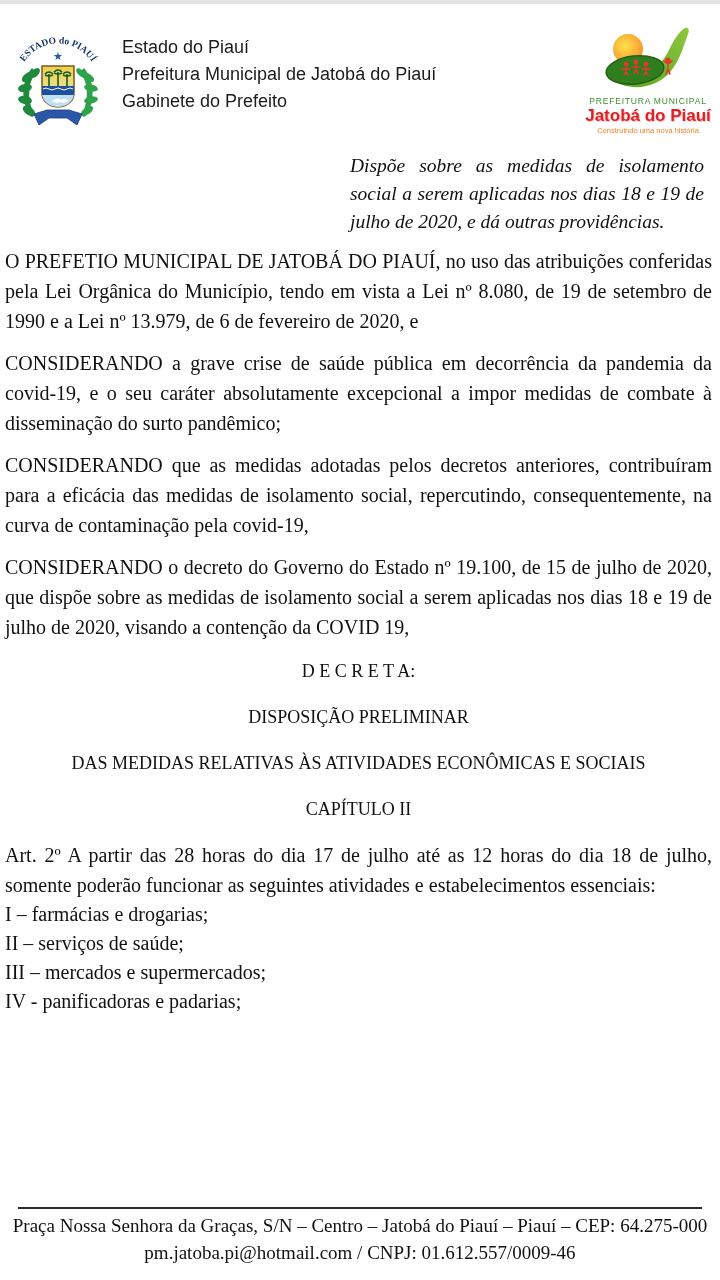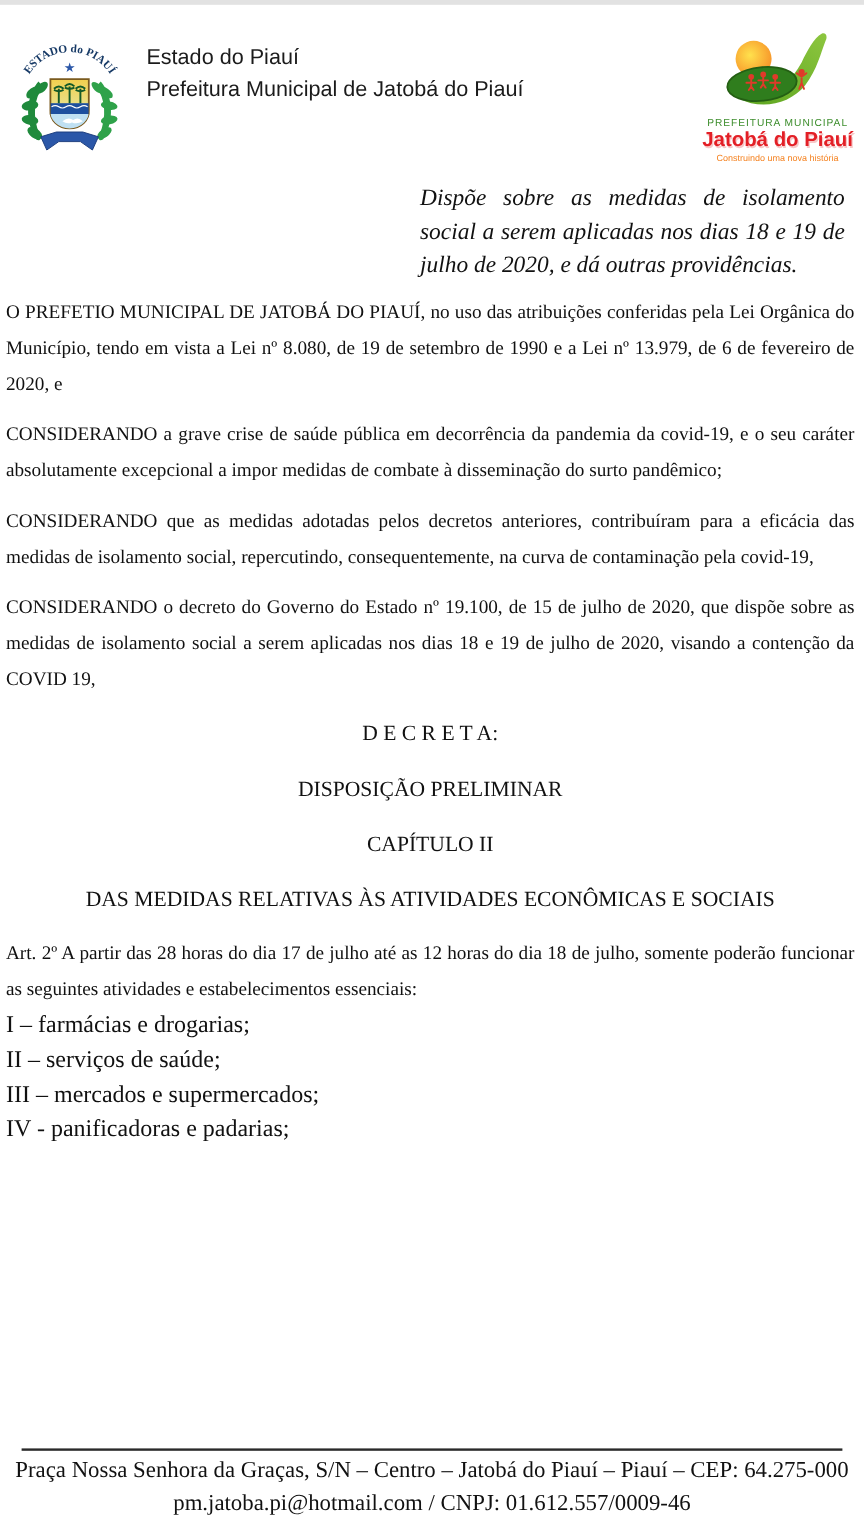--- a/index.html
+++ b/index.html
@@ -22,21 +22,21 @@
   
   main{display:block;padding:0 8px 0 5px;}
   p{margin:0;}
   .title{
     margin:16px 0 0 0;text-align:center;font-size:20px;font-weight:normal;line-height:30px;
   }
   .ementa{
     margin:20px 8px 0 345px;text-align:justify;font-style:italic;
     font-size:19.5px;line-height:28px;
   }
-  .body-p{margin-top:10px;text-align:justify;font-size:16px;line-height:30px;}
+  .body-p{margin-top:10px;text-align:justify;font-size:20px;line-height:30px;}
   .mt12{margin-top:12px;}
   .center-h{margin-top:16px;text-align:center;font-size:18px;line-height:30px;}
   .decreta{margin-top:14px;}
   .art-items{font-size:20px;line-height:29px;text-align:left;}
   
   footer{position:absolute;left:0;right:0;bottom:14px;}
   .rule{height:2px;background:#2a2a2a;margin:0 18px;}
   .addr{
     margin-top:3px;text-align:center;font-size:19px;line-height:27px;white-space:nowrap;
   }
@@ -104,20 +104,21 @@
           </g>
         </g>
 
         <path d="M26 92 L39 88 L61 88 L74 92 L69 103 L59 96 L41 96 L31 103 Z" fill="#2b57a8" stroke="#1c3e7d" stroke-width="0.8"></path>
       </svg>
     </div>
 
     <div class="org-block">
       <div>Estado do Piauí</div>
       <div>Prefeitura Municipal de Jatobá do Piauí</div>
+      <div>Gabinete do Prefeito</div>
     </div>
 
     <div class="city-logo">
       <svg width="120" height="72" viewBox="0 0 120 72" xmlns="http://www.w3.org/2000/svg">
         <defs>
           <radialGradient id="sungrad" cx="0.4" cy="0.4" r="0.8">
             <stop offset="0" stop-color="#ffe14d"></stop>
             <stop offset="1" stop-color="#f58220"></stop>
           </radialGradient>
           <linearGradient id="leafgrad" x1="0" y1="1" x2="1" y2="0">
@@ -153,22 +154,22 @@
 
     <p class="body-p mt12">CONSIDERANDO a grave crise de saúde pública em decorrência da pandemia da covid-19, e o seu caráter absolutamente excepcional a impor medidas de combate à disseminação do surto pandêmico;</p>
     <p class="body-p mt12">CONSIDERANDO que as medidas adotadas pelos decretos anteriores, contribuíram para a eficácia das medidas de isolamento social, repercutindo, consequentemente, na curva de contaminação pela covid-19,</p>
     <p class="body-p mt12">CONSIDERANDO o decreto do Governo do Estado nº 19.100, de 15 de julho de 2020, que dispõe sobre as medidas de isolamento social a serem aplicadas nos dias 18 e 19 de julho de 2020, visando a contenção da COVID 19,</p>
 
     <p class="center-h decreta">D E C R E T A:</p>
 
     <p class="center-h">DISPOSIÇÃO PRELIMINAR</p>
 
 
+    <p class="center-h">DAS MEDIDAS RELATIVAS ÀS ATIVIDADES ECONÔMICAS E SOCIAIS</p>
     <p class="center-h">CAPÍTULO II</p>
-    <p class="center-h">DAS MEDIDAS RELATIVAS ÀS ATIVIDADES ECONÔMICAS E SOCIAIS</p>
 
     <p class="body-p" style="margin-top:16px">Art. 2º A partir das 28 horas do dia 17 de julho até as 12 horas do dia 18 de julho, somente poderão funcionar as seguintes atividades e estabelecimentos essenciais:</p>
 
     <div class="art-items">
       <div>I – farmácias e drogarias;</div>
       <div>II – serviços de saúde;</div>
       <div>III – mercados e supermercados;</div>
       <div>IV - panificadoras e padarias;</div>
     </div>
   </main>

